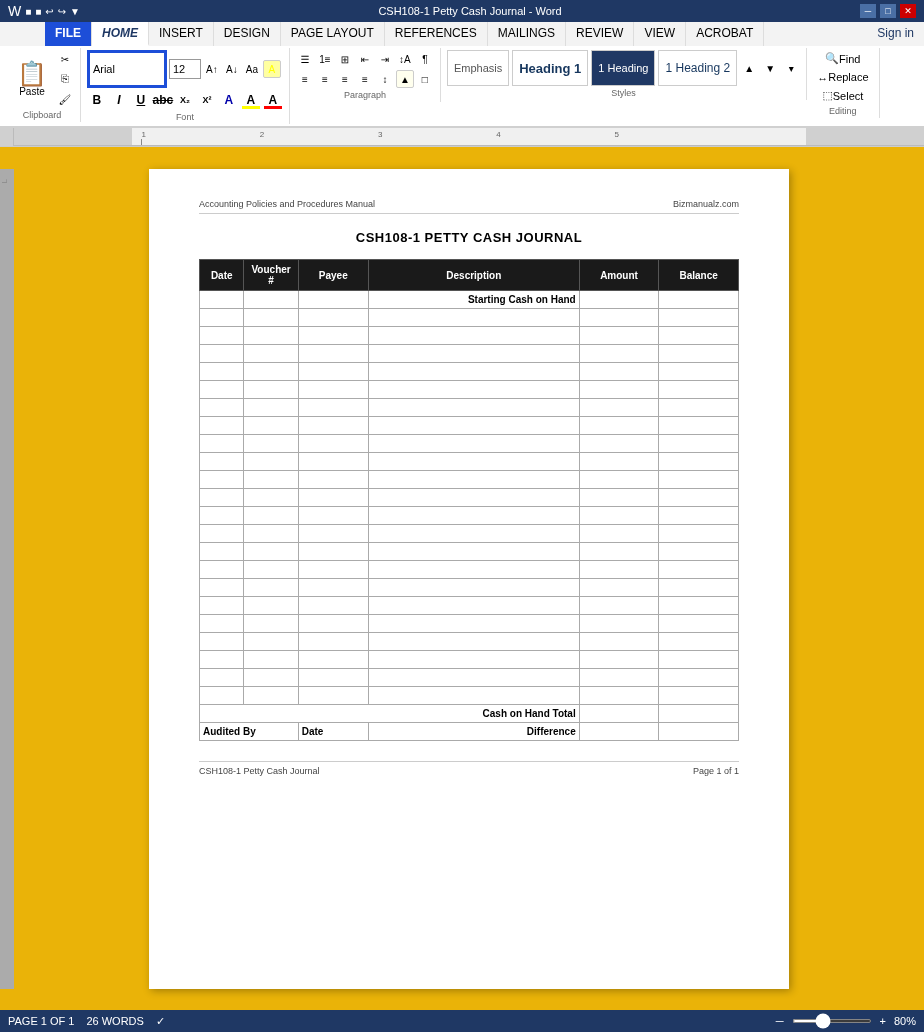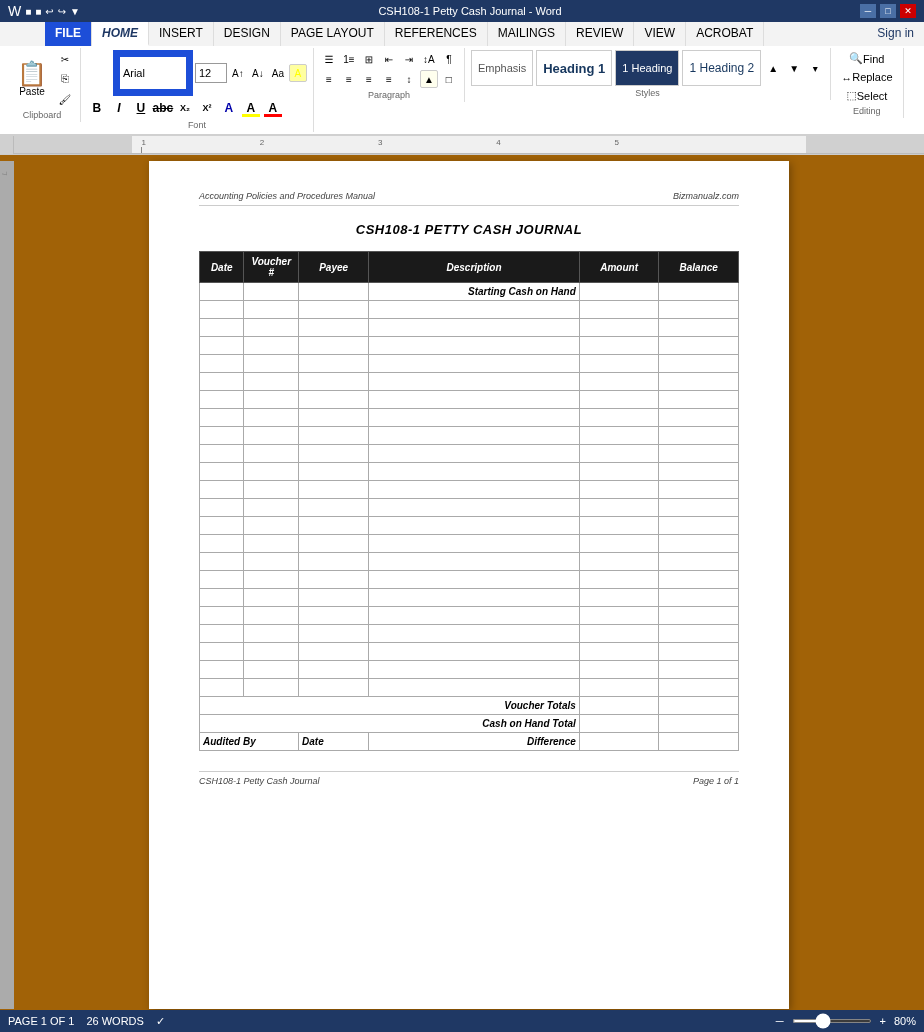--- a/index.html
+++ b/index.html
@@ -39,23 +39,22 @@
       cursor: pointer;
       padding: 2px 6px;
       font-size: 10px;
       border-radius: 2px;
     }
     .paste-icon { font-size: 24px; line-height: 1; }
     .font-name-input {
       width: 80px;
       height: 20px;
       font-size: 11px;
-      border: 7px solid #1d4ed8;
+      border: 3px solid #1d4ed8;
       padding: 16px 3px;
-      margin-left: 26px;
     }
     .font-size-input {
       width: 32px;
       height: 20px;
       font-size: 11px;
       border: 1px solid #999;
       padding: 1px 3px;
     }
     .small-btn {
       width: 18px;
@@ -112,24 +111,23 @@
       height: 16px;
       background: #f0f0f0;
       border-bottom: 1px solid #bbb;
       position: relative;
       overflow: hidden;
     }
 
     
     .doc-area {
       display: flex;
-      background: #a16207;
-      padding: 6px 0;
+      background: #eab308;
+      padding: 22px 0;
       min-height: 860px;
-      font-style: italic;
     }
     .left-margin-bar {
       width: 14px;
       background: #ababab;
     }
     .page-container {
       flex: 1;
       display: flex;
       justify-content: center;
     }
@@ -627,25 +625,20 @@
             </tr>
           <tr>
               <td></td>
               <td></td>
               <td></td>
               <td></td>
               <td></td>
               <td></td>
             </tr>
 
-          <tr>
-            <td colspan="4" class="td-right td-bold">Voucher Totals</td>
-            <td></td>
-            <td></td>
-          </tr>
 
           <tr>
             <td colspan="4" class="td-right td-bold">Cash on Hand Total</td>
             <td></td>
             <td></td>
           </tr>
 
           <tr>
             <td colspan="2" class="td-bold">Audited By</td>
             <td class="td-bold">Date</td>

